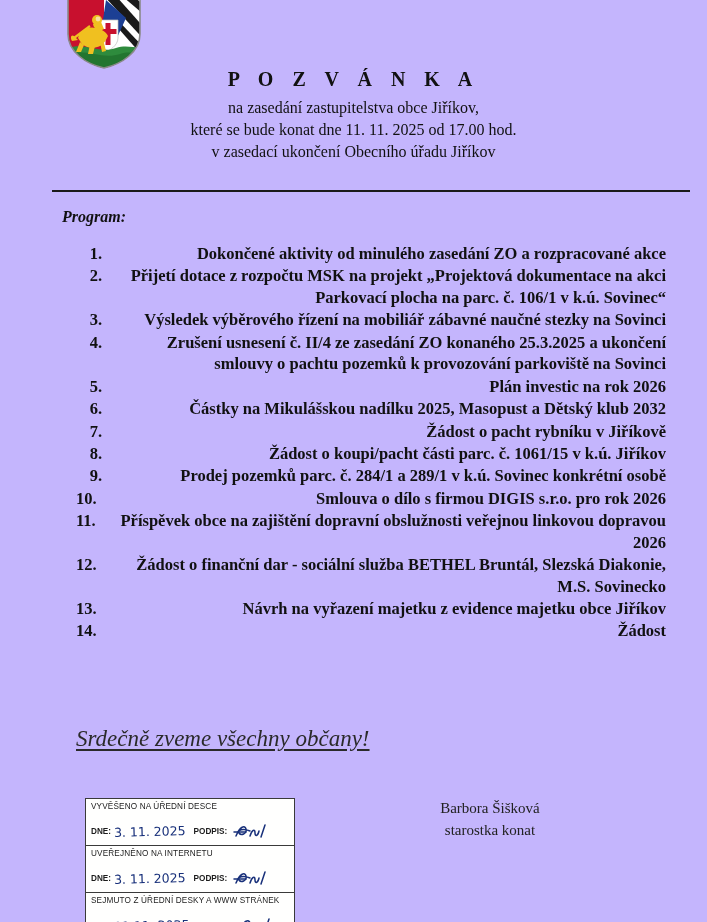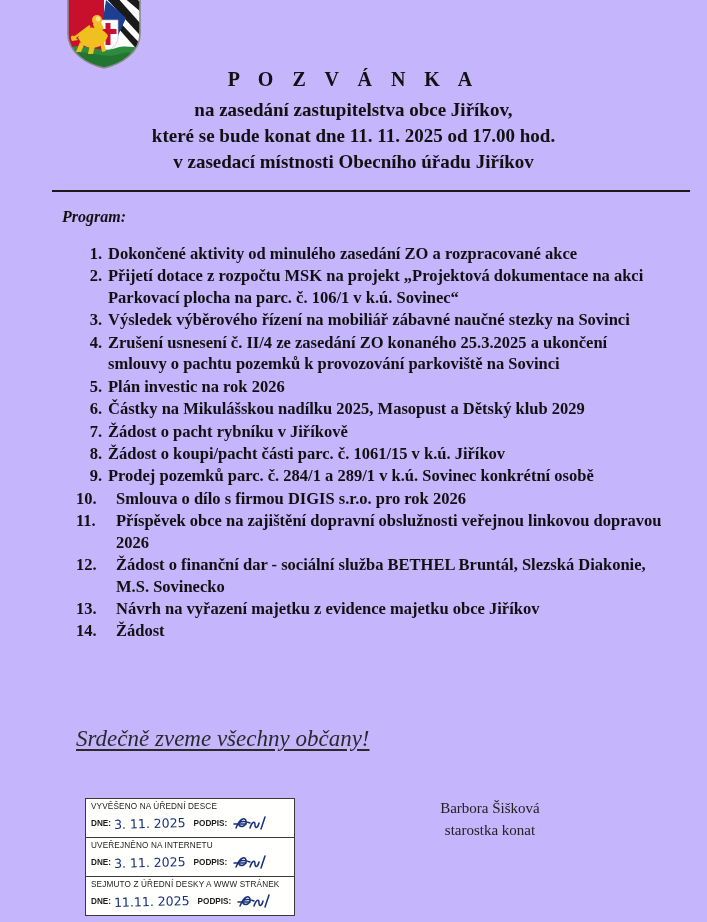--- a/index.html
+++ b/index.html
@@ -36,22 +36,22 @@
     text-align: center;
   }
   .doc-title {
     font-size: 20px;
     font-weight: bold;
     letter-spacing: 7px;
     margin: 0 0 6px 0;
     line-height: 1.15;
   }
   .subtitle-line {
-    font-size: 19px;
-    font-weight: bold;
+    font-size: 16px;
+    font-weight: normal;
     line-height: 1.38;
     margin: 0;
   }
   .header-rule {
     position: absolute;
     left: 52px;
     top: 190px;
     width: 638px;
     height: 2px;
     background: #1a1a1a;
@@ -90,20 +90,21 @@
     margin-right: 6px;
     white-space: pre;
   }
   .agenda-num.tight {
     width: 32px;
     margin-right: 8px;
     text-align: left;
   }
   .agenda-text {
     flex: 1 1 auto;
+    text-align: right;
   }
 
   
   .closing {
     position: absolute;
     left: 76px;
     top: 726px;
     font-size: 23px;
     font-style: italic;
     text-decoration: underline;
@@ -128,20 +129,21 @@
     padding: 3px 4px 2px 5px;
     color: #1c1c1c;
     white-space: nowrap;
   }
   .stamp-row-fields {
     display: flex;
     align-items: center;
     padding: 0px 4px 3px 5px;
     border-bottom: 1.4px solid #3a3a3a;
     height: 21px;
+    margin-top: 8px;
   }
   .stamp-row-fields.last { border-bottom: none; }
   .stamp-lbl {
     font-size: 8.2px;
     font-weight: bold;
     color: #1c1c1c;
     margin-right: 3px;
   }
   .stamp-date {
     font-family: "DejaVu Sans", sans-serif;
@@ -212,21 +214,21 @@
         <circle cx="38" cy="23" r="2.4" fill="#f7e0a0"></circle>
       </g>
       <path d="M8 2 H80 V38 C80 56 62 68 44 72 C26 68 8 56 8 38 Z" fill="none" stroke="#8a8a8a" stroke-width="1.6"></path>
     </svg>
   </div>
 
   <div class="header">
     <div class="doc-title">P O Z V Á N K A</div>
     <div class="subtitle-line">na zasedání zastupitelstva obce Jiříkov,</div>
     <div class="subtitle-line">které se bude konat dne 11. 11. 2025 od 17.00 hod.</div>
-    <div class="subtitle-line">v zasedací místnosti Obecního úřadu Jiříkov</div>
+    <div class="subtitle-line">v zasedací ukončení Obecního úřadu Jiříkov</div>
   </div>
   <div class="header-rule"></div>
 
   <div class="program-heading">Program:</div>
 
   <div class="agenda">
     <div class="agenda-item">
       <span class="agenda-num">1.</span>
       <span class="agenda-text">Dokončené aktivity od minulého zasedání ZO a rozpracované akce</span>
     </div>
@@ -241,21 +243,21 @@
     <div class="agenda-item">
       <span class="agenda-num">4.</span>
       <span class="agenda-text">Zrušení usnesení č. II/4 ze zasedání ZO konaného 25.3.2025 a ukončení smlouvy o pachtu pozemků k provozování parkoviště na Sovinci</span>
     </div>
     <div class="agenda-item">
       <span class="agenda-num">5.</span>
       <span class="agenda-text">Plán investic na rok 2026</span>
     </div>
     <div class="agenda-item">
       <span class="agenda-num">6.</span>
-      <span class="agenda-text">Částky na Mikulášskou nadílku 2025, Masopust a Dětský klub 2029</span>
+      <span class="agenda-text">Částky na Mikulášskou nadílku 2025, Masopust a Dětský klub 2032</span>
     </div>
     <div class="agenda-item">
       <span class="agenda-num">7.</span>
       <span class="agenda-text">Žádost o pacht rybníku v Jiříkově</span>
     </div>
     <div class="agenda-item">
       <span class="agenda-num">8.</span>
       <span class="agenda-text">Žádost o koupi/pacht  části parc. č. 1061/15 v k.ú. Jiříkov</span>
     </div>
     <div class="agenda-item">

